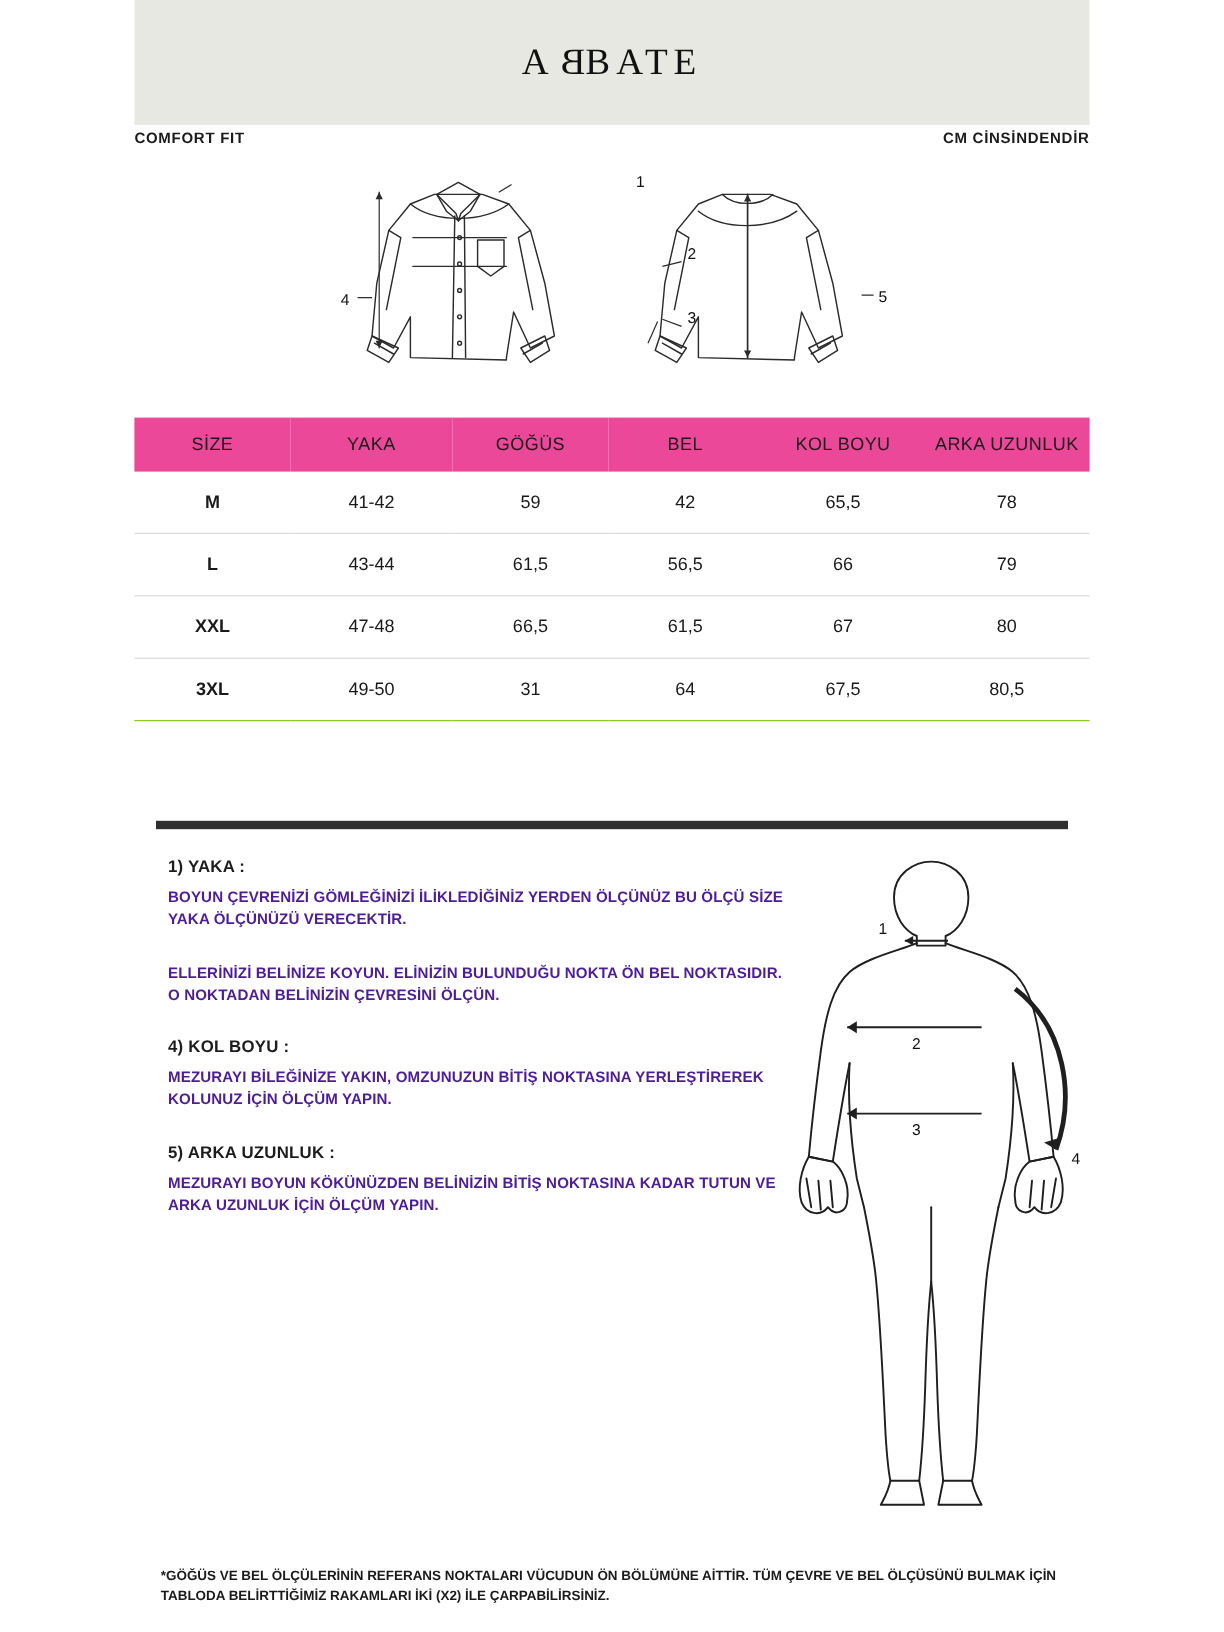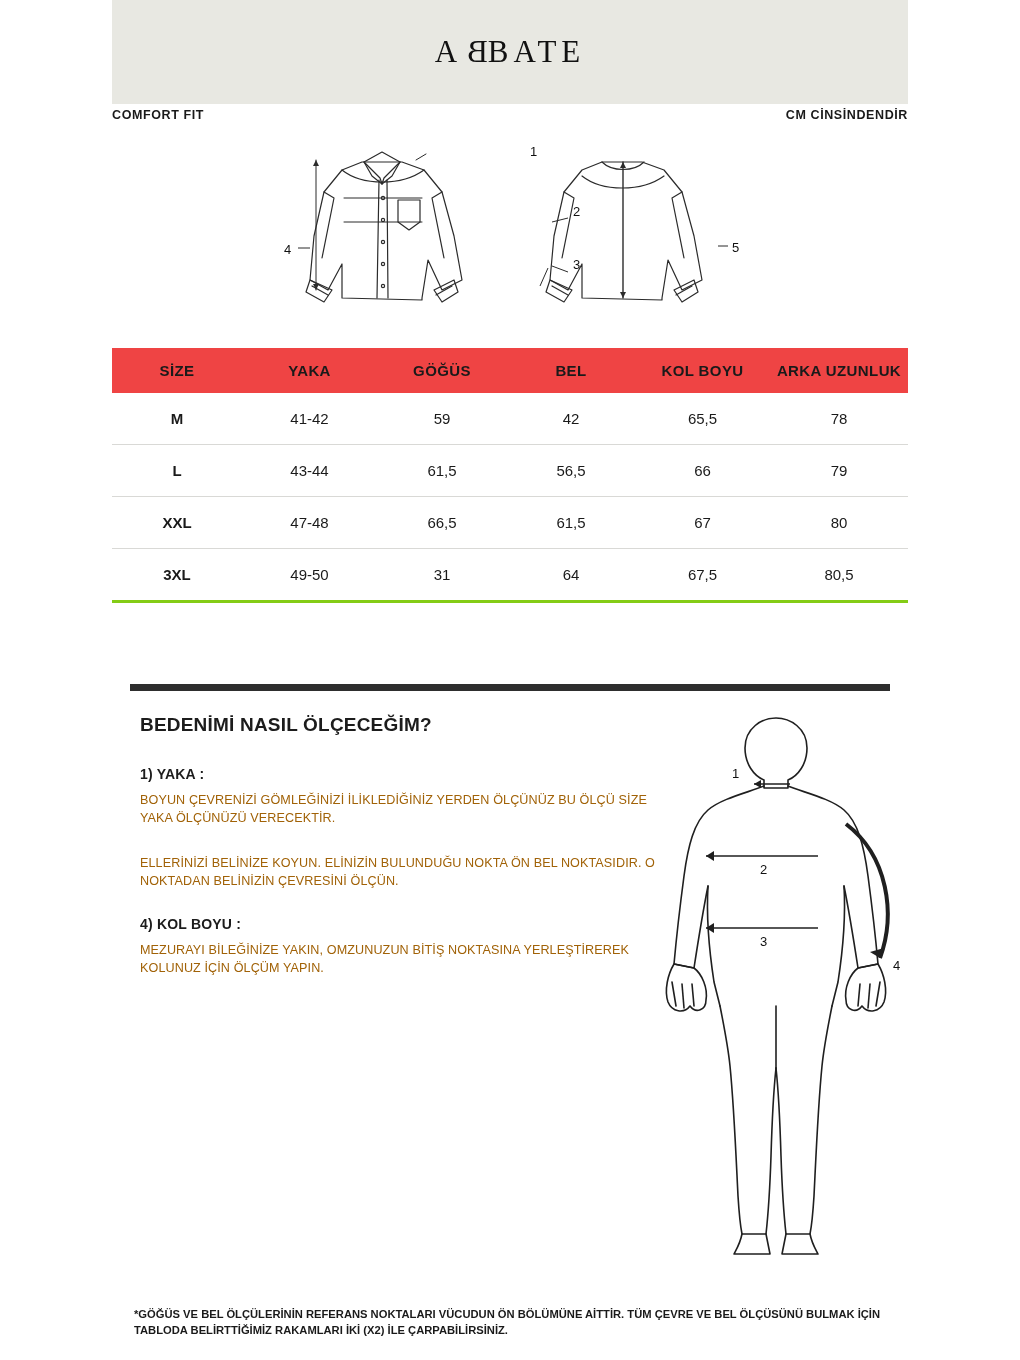--- a/index.html
+++ b/index.html
@@ -36,47 +36,48 @@
   .shirts {
     position: absolute; left: 112px; top: 136px; width: 796px; height: 200px;
   }
 
   
   .size-table {
     position: absolute; left: 112px; top: 348px; width: 796px;
     border-collapse: collapse;
   }
   .size-table th {
-    background: #ef4444;
-    font-size: 15px; font-weight: bold; letter-spacing:.4px;
+    background: #ec4899;
+    font-size: 15px; font-weight: normal; letter-spacing:.4px;
     padding: 14px 4px; text-align:center; color:#1a1a1a;
     border: none;
   }
   .size-table td {
     font-size: 15px; text-align:center; padding: 17px 4px; color:#1a1a1a;
     border-bottom: 1px solid #d9d9d6;
   }
   .size-table td.sz { font-weight: bold; }
-  .size-table tr:last-child td { border-bottom: 3px solid #84cc16; }
+  .size-table tr:last-child td { border-bottom: 1px solid #84cc16; }
   .rule-thick {
     position: absolute; left: 130px; top: 684px; width: 760px; height: 7px;
     background: #2e2e2e;
   }
 
   
   .lower { position: absolute; left: 140px; top: 714px; width: 520px; }
   .lower h2 {
     font-size: 19px; font-weight: bold; margin: 0 0 30px 0; letter-spacing:.2px;
   }
   .step-title {
     font-size: 14px; font-weight: bold; margin: 0 0 9px 0; letter-spacing:.2px;
   }
   .step-body {
-    font-size: 12.6px; line-height: 1.45; margin: 0 0 26px 0; color:#a16207;
+    font-size: 12.6px; line-height: 1.45; margin: 0 0 26px 0; color:#4c1d95;
     letter-spacing:.1px;
+    font-weight:bold;
   }
   .figure {
     position: absolute; left: 650px; top: 706px; width: 280px; height: 560px;
   }
   .footnote {
     position: absolute; left: 134px; top: 1306px; width: 760px;
     font-size: 11.2px; font-weight: bold; line-height: 1.45; color:#1a1a1a;
   }
   svg { display:block; }
 </style>
@@ -212,32 +213,35 @@
         <td>64</td>
         <td>67,5</td>
         <td>80,5</td>
       </tr>
     </tbody>
   </table>
 
   <div class="rule-thick"></div>
 
   <div class="lower">
-    <h2>BEDENİMİ NASIL ÖLÇECEĞİM?</h2>
 
     <div>
       <p class="step-title">1) YAKA :</p>
       <p class="step-body">BOYUN ÇEVRENİZİ GÖMLEĞİNİZİ İLİKLEDİĞİNİZ YERDEN ÖLÇÜNÜZ BU ÖLÇÜ SİZE YAKA ÖLÇÜNÜZÜ VERECEKTİR.</p>
     </div>
     <div>
       <p class="step-body">ELLERİNİZİ BELİNİZE KOYUN. ELİNİZİN BULUNDUĞU NOKTA ÖN BEL NOKTASIDIR. O NOKTADAN BELİNİZİN ÇEVRESİNİ ÖLÇÜN.</p>
     </div>
     <div>
       <p class="step-title">4) KOL BOYU :</p>
       <p class="step-body">MEZURAYI BİLEĞİNİZE YAKIN, OMZUNUZUN BİTİŞ NOKTASINA YERLEŞTİREREK KOLUNUZ İÇİN ÖLÇÜM YAPIN.</p>
+    </div>
+    <div>
+      <p class="step-title">5) ARKA UZUNLUK :</p>
+      <p class="step-body">MEZURAYI BOYUN KÖKÜNÜZDEN BELİNİZİN BİTİŞ NOKTASINA KADAR TUTUN VE ARKA UZUNLUK  İÇİN ÖLÇÜM YAPIN.</p>
     </div>
   </div>
 
   <div class="figure">
     <svg width="280" height="560" viewBox="0 0 280 560">
       <g fill="none" stroke="#1f1f1f" stroke-width="1.6" stroke-linejoin="round" stroke-linecap="round">
 
         <path d="M95 42 C95 22 112 12 126 12 C140 12 157 22 157 42 C157 58 148 70 138 74 L138 82 L114 82 L114 74 C104 70 95 58 95 42 Z"></path>
 
         <path d="M114 80 C100 86 72 92 58 104 C44 116 38 140 34 170 C30 200 26 236 24 258 L44 262 C48 236 54 200 58 180"></path>

